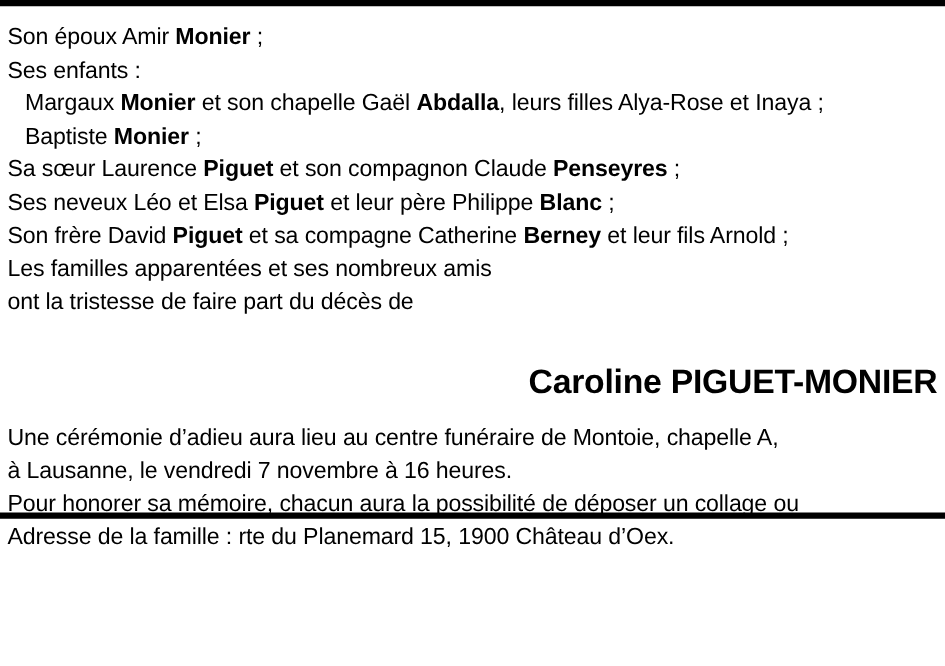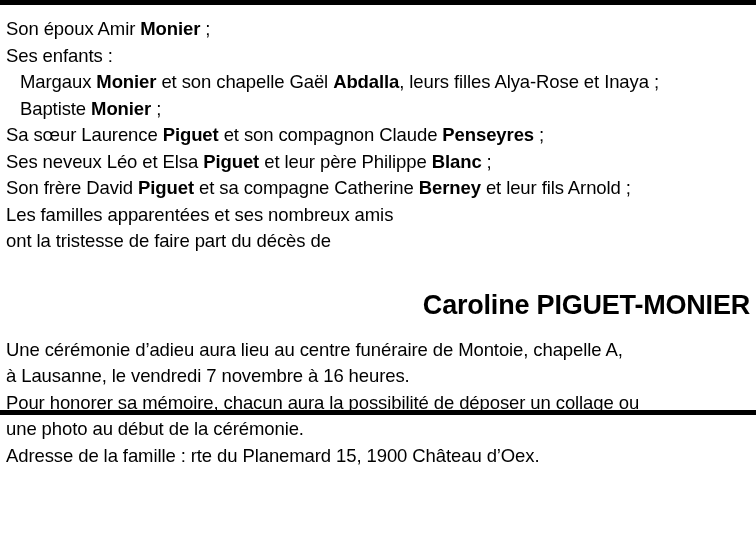--- a/index.html
+++ b/index.html
@@ -81,18 +81,17 @@
       <div class="line"><span>Les familles apparentées et ses nombreux amis</span></div>
       <div class="line"><span>ont la tristesse de faire part du décès de</span></div>
     </div>
 
   <div class="deceased-name">Caroline PIGUET-MONIER</div>
 
   <div class="closing">
       <div class="line">Une cérémonie d’adieu aura lieu au centre funéraire de Montoie, chapelle A,</div>
       <div class="line">à Lausanne, le vendredi 7 novembre à 16 heures.</div>
       <div class="line">Pour honorer sa mémoire, chacun aura la possibilité de déposer un collage ou</div>
-      <div class="line">une photo au début de la cérémonie.</div>
       <div class="line">Adresse de la famille : rte du Planemard 15, 1900 Château d’Oex.</div>
     </div>
 
   <div class="bottom-rule"></div>
 </div>
 
 </body></html>

